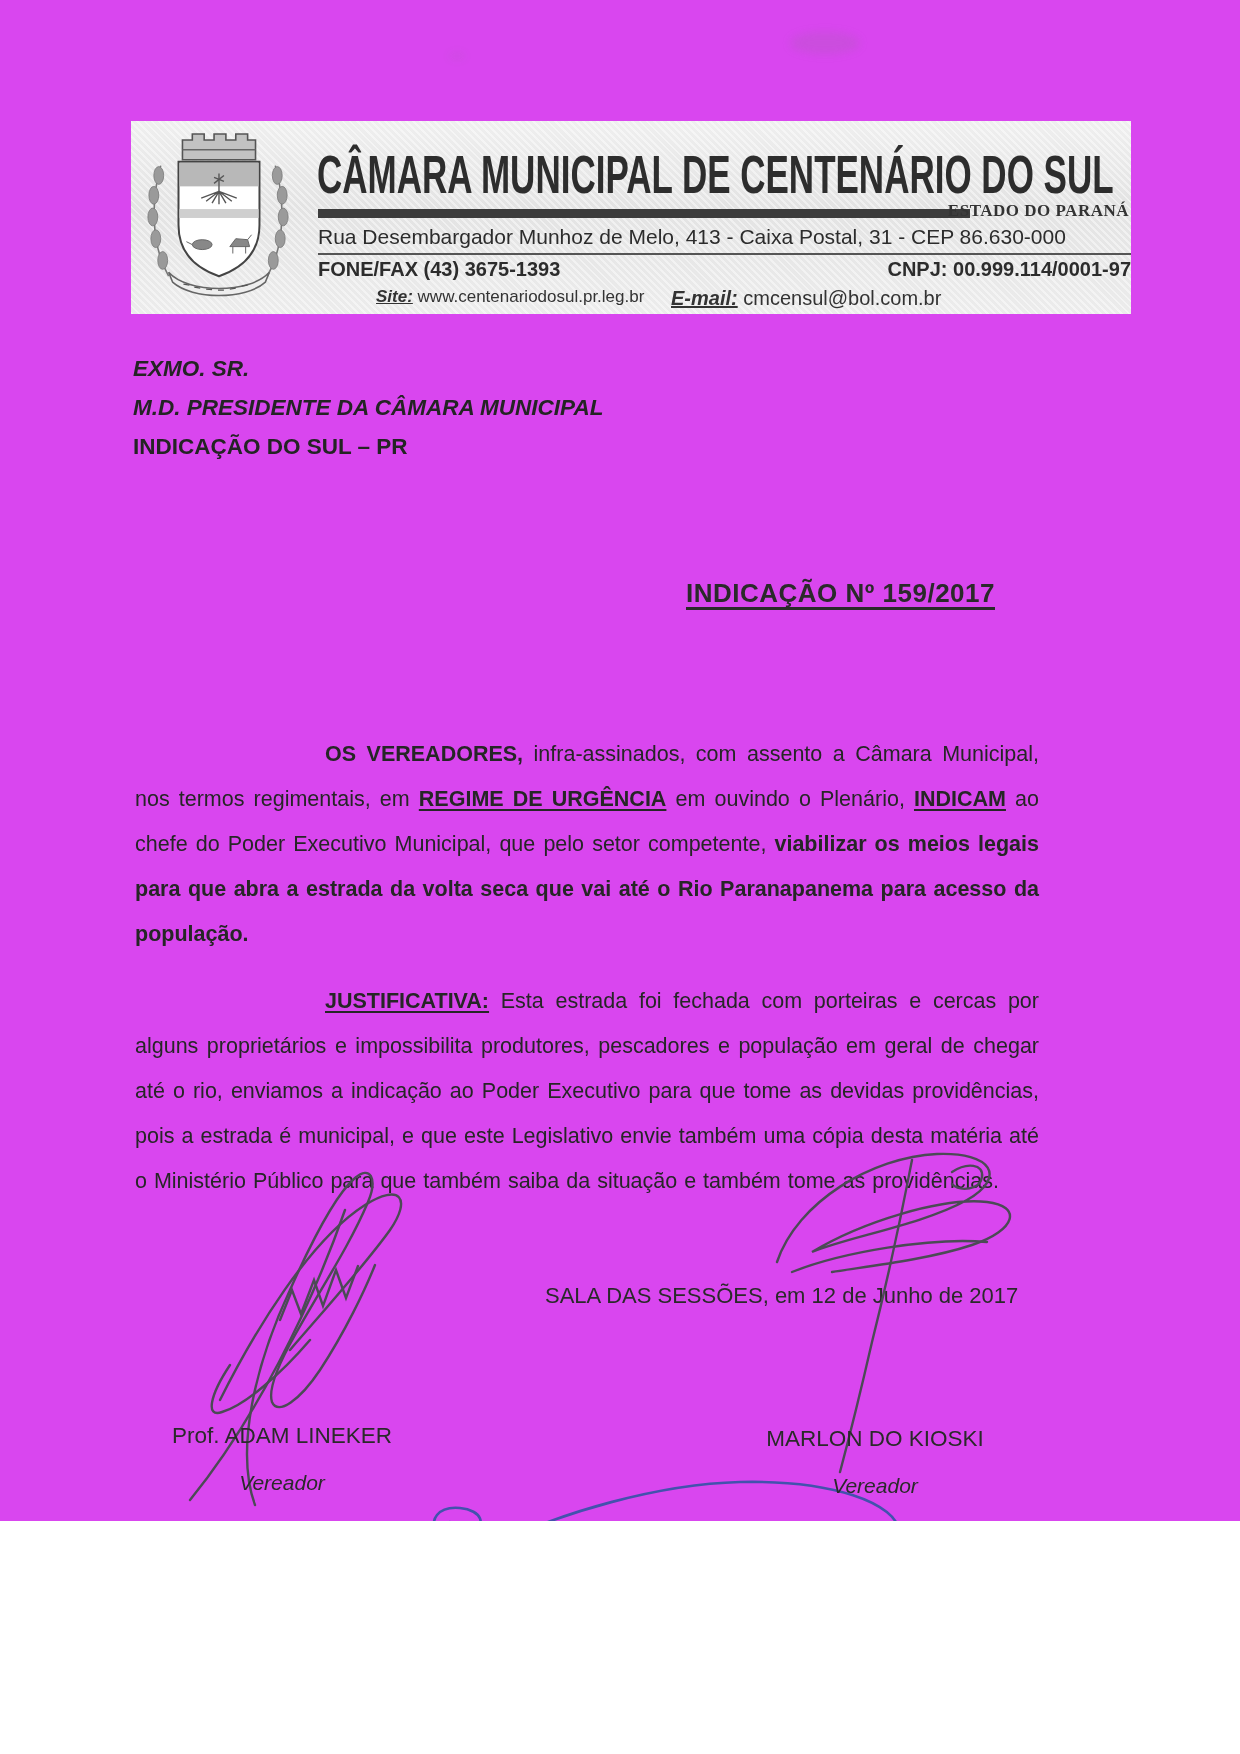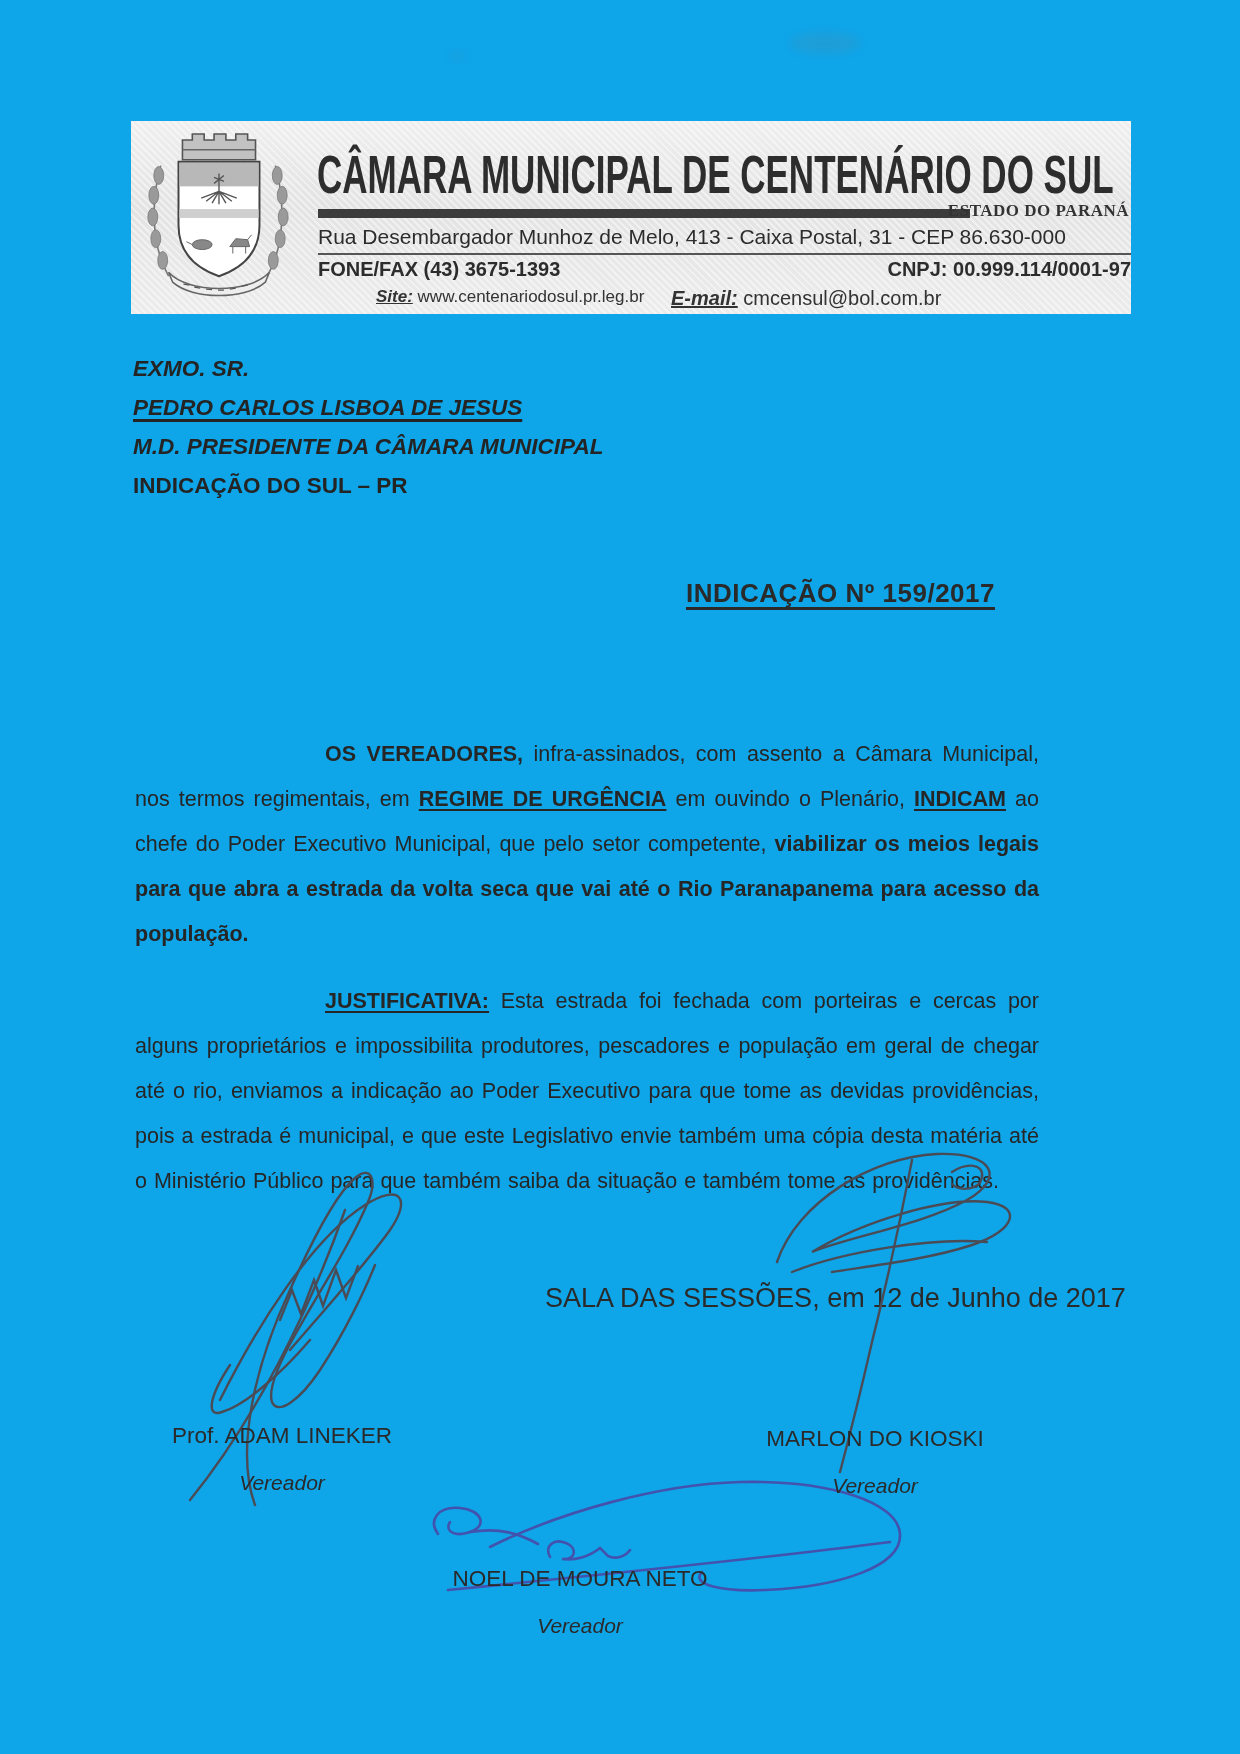--- a/index.html
+++ b/index.html
@@ -1,17 +1,17 @@
 <!DOCTYPE html>
 <html><head>
 <meta charset="utf-8">
 <style>
   html,body{margin:0;padding:0;background:#fff;}
   .page{
-    position:relative;width:1240px;height:1754px;background:#0ea5e9;overflow:hidden;
+    position:relative;width:1240px;height:1521px;background:#d946ef;overflow:hidden;
     font-family:"Liberation Sans",sans-serif;color:#242424;
   }
   
   .smudge{position:absolute;background:rgba(120,120,120,.14);filter:blur(4px);border-radius:50%;}
   
   .letterhead{
     position:absolute;left:131px;top:121px;width:1000px;height:193px;
     background:
       repeating-linear-gradient(45deg, rgba(255,255,255,.45) 0 2px, rgba(0,0,0,0) 2px 5px),
       linear-gradient(180deg,#efefef,#e3e3e3 45%,#ececec);
@@ -47,21 +47,21 @@
   }
   
   .body-text{
     position:absolute;left:133px;top:732px;width:906px;
     font-size:21.5px;line-height:45px;text-align:justify;color:#262626;word-spacing:1px;
   }
   .body-text p{margin:0 0 22px 2px;text-indent:190px;}
   .b{font-weight:bold;}
   .bu{font-weight:bold;text-decoration:underline;text-decoration-thickness:2px;text-underline-offset:3px;}
   
-  .date-line{position:absolute;left:545px;top:1283px;font-size:27px;color:#2a2a2a;white-space:nowrap;}
+  .date-line{position:absolute;left:545px;top:1283px;font-size:22px;color:#2a2a2a;white-space:nowrap;}
   .sig-block{position:absolute;width:280px;text-align:center;}
   .sig-name{font-size:22.5px;font-weight:normal;color:#2a2a2a;white-space:nowrap;}
   .sig-role{font-size:21px;font-style:italic;margin-top:22px;color:#2a2a2a;}
   .sig-left{left:142px;top:1423px;}
   .sig-right{left:735px;top:1426px;}
   .sig-center{left:440px;top:1566px;}
   .scribble{position:absolute;pointer-events:none;}
 </style>
 </head>
 <body>
@@ -127,21 +127,20 @@
       <span>www.centenariodosul.pr.leg.br</span>
     </div>
     <div class="hd-email">
       <span class="lbl">E-mail:</span>
       <span>cmcensul@bol.com.br</span>
     </div>
   </div>
 
   <div class="addressee">
     <div class="addr-it">EXMO. SR.</div>
-    <div class="addr-it addr-u">PEDRO CARLOS LISBOA DE JESUS</div>
     <div class="addr-it">M.D. PRESIDENTE DA CÂMARA MUNICIPAL</div>
     <div>INDICAÇÃO DO SUL – PR</div>
   </div>
 
   <div class="doc-title">INDICAÇÃO Nº 159/2017</div>
 
   <div class="body-text">
     <p><span class="b">OS VEREADORES,</span><span> infra-assinados, com assento a Câmara Municipal, nos termos regimentais, em </span><span class="bu">REGIME DE URGÊNCIA</span><span> em ouvindo o Plenário, </span><span class="bu">INDICAM</span><span> ao chefe do Poder Executivo Municipal, que pelo setor competente, </span><span class="b">viabilizar os meios legais para que abra a estrada da volta seca que vai até o Rio Paranapanema para acesso da população.</span></p>
     <p><span class="bu">JUSTIFICATIVA:</span><span> Esta estrada foi fechada com porteiras e cercas por alguns proprietários e impossibilita produtores, pescadores e população em geral de chegar até o rio, enviamos a indicação ao Poder Executivo para que tome as devidas providências, pois a estrada é municipal, e que este Legislativo envie também uma cópia desta matéria até o Ministério Público para que também saiba da situação e também tome as providências.</span></p>
   </div>

